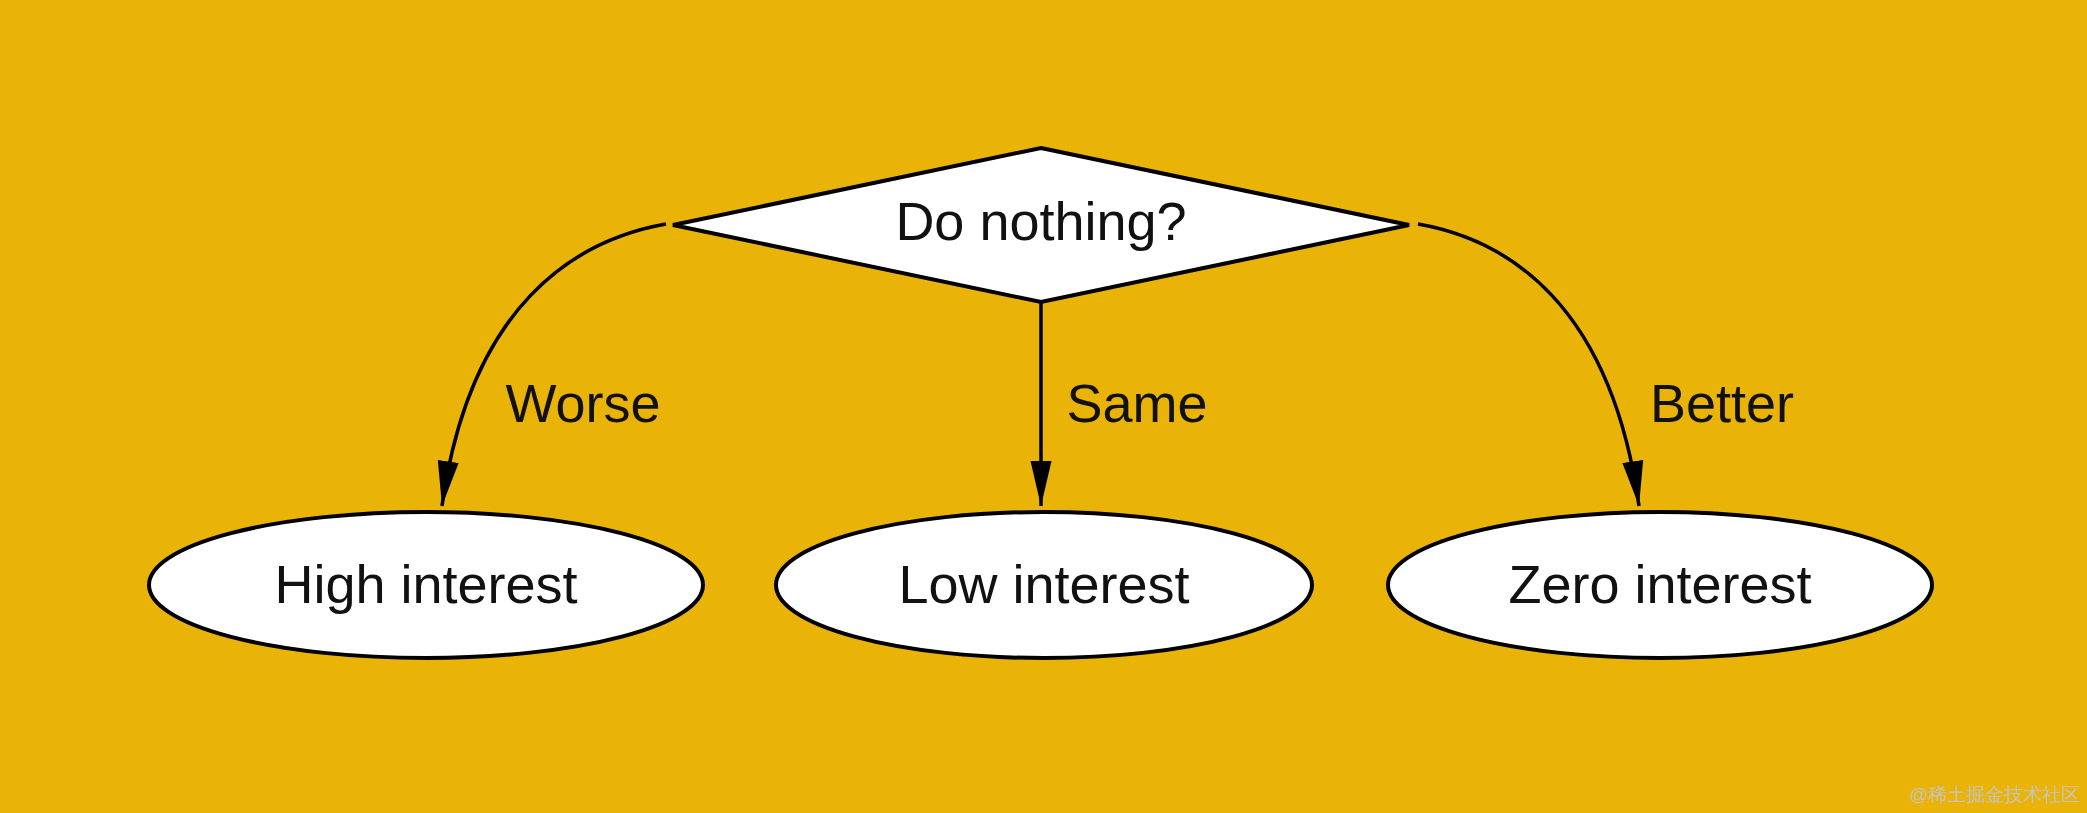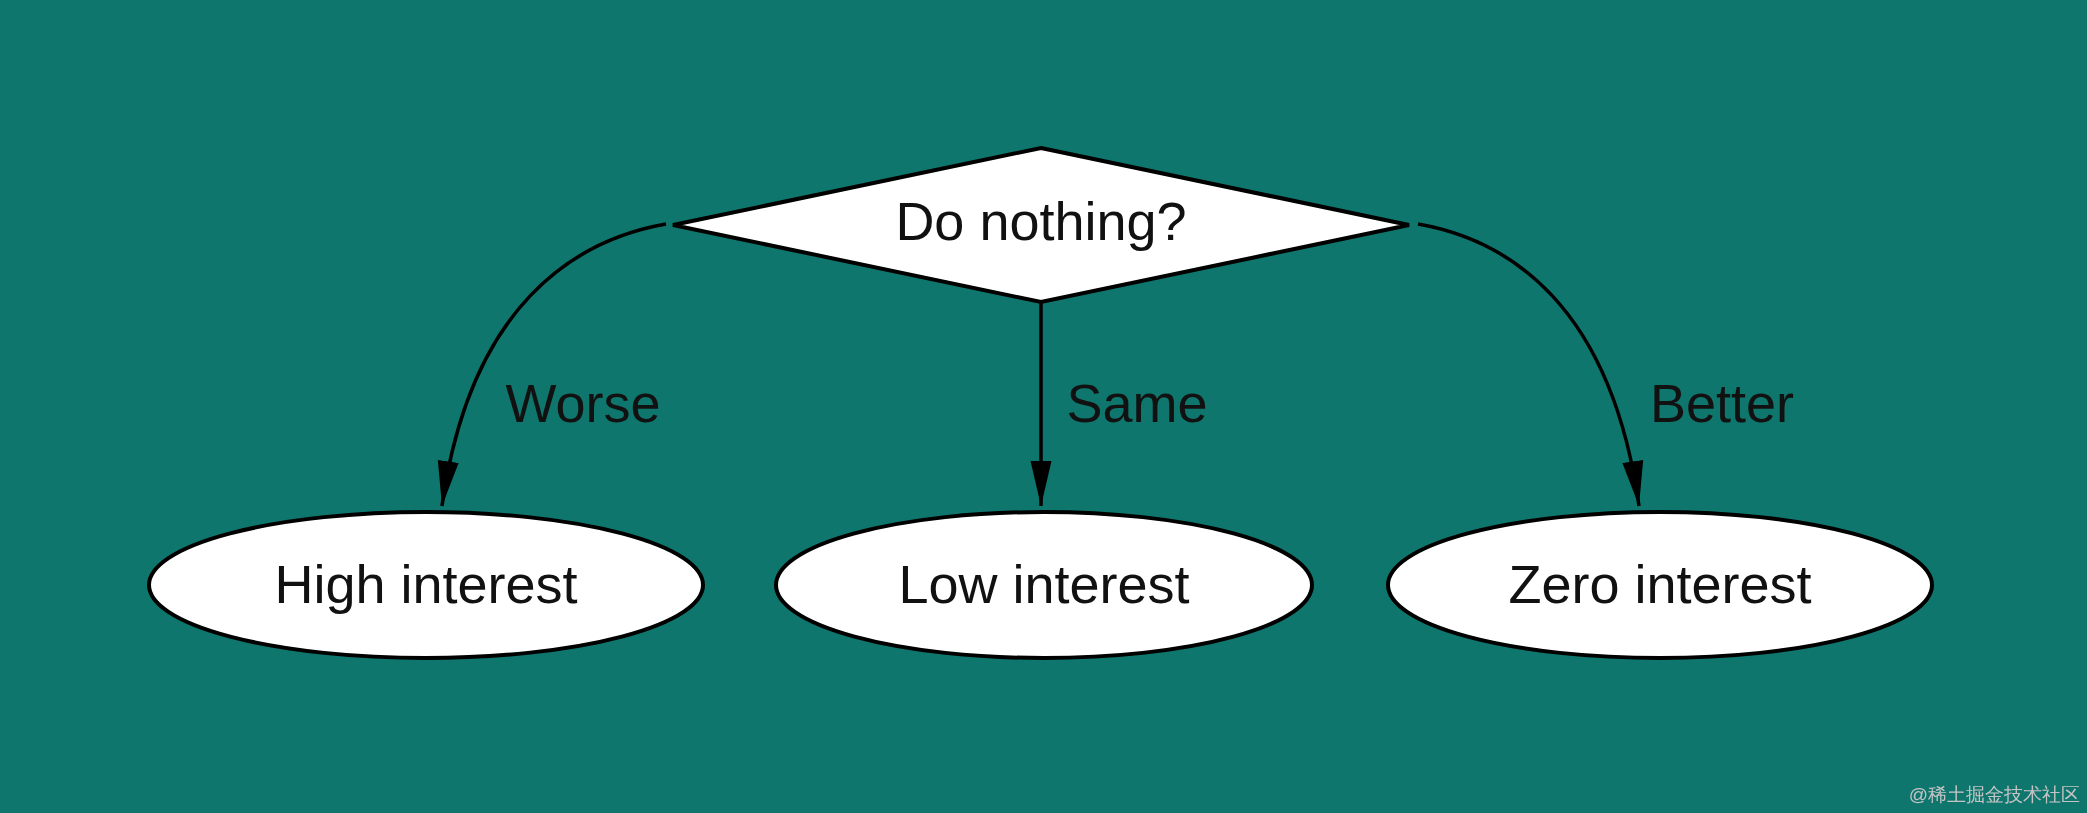--- a/index.html
+++ b/index.html
@@ -4,21 +4,21 @@
 <style>
   html, body {
     margin: 0;
     padding: 0;
     background: #ffffff;
   }
   .stage {
     position: relative;
     width: 2087px;
     height: 813px;
-    background: #0f766e;
+    background: #eab308;
     overflow: hidden;
     font-family: "Liberation Sans", "DejaVu Sans", sans-serif;
   }
   svg { display: block; }
   .node-shape {
     fill: #ffffff;
     stroke: #000000;
     stroke-width: 4;
   }
   .edge-path {

